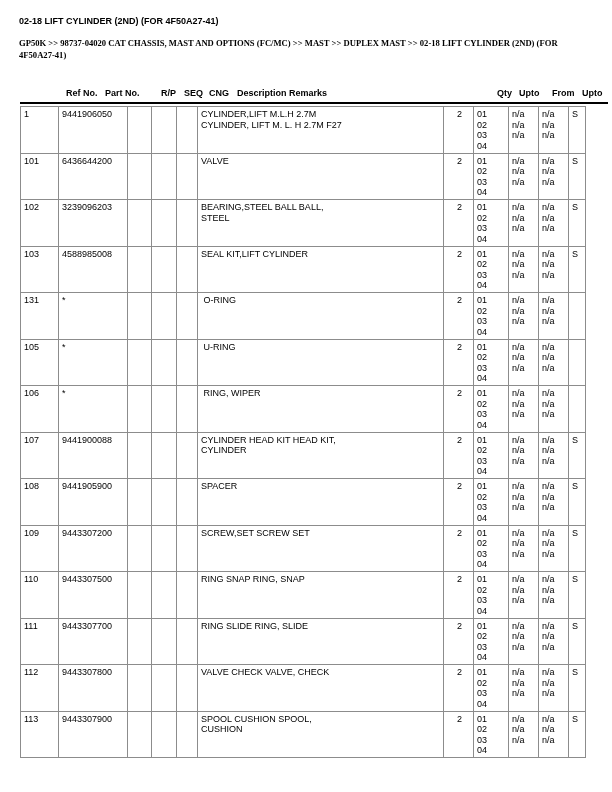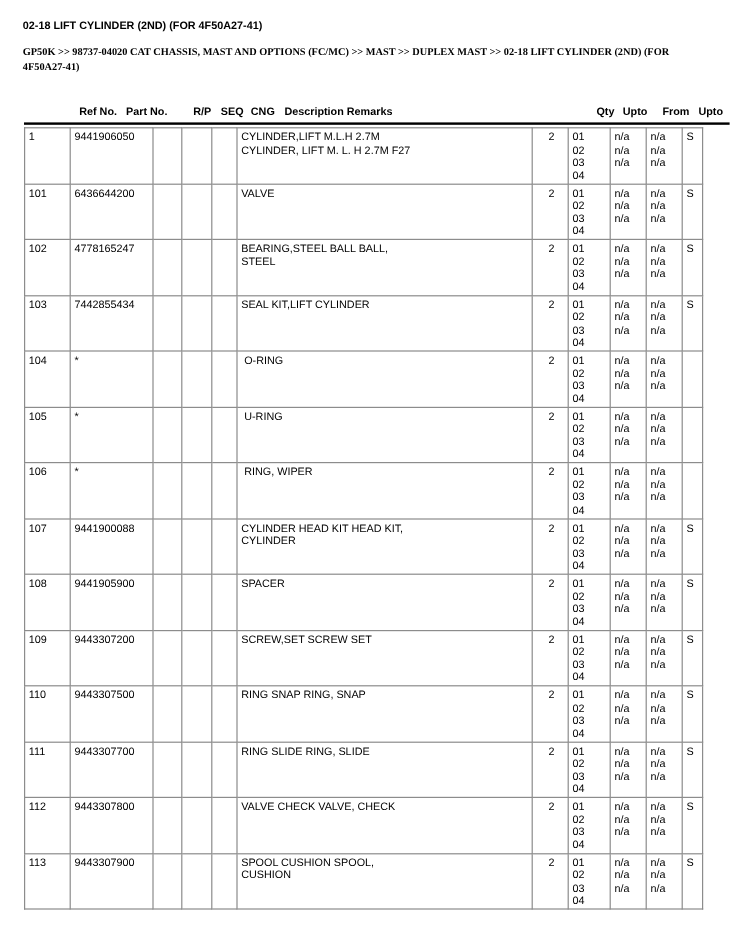--- a/index.html
+++ b/index.html
@@ -167,61 +167,61 @@
     <td class="c-from">n/a
 n/a
 n/a</td>
     <td class="c-upto">n/a
 n/a
 n/a</td>
     <td class="c-mr">S</td>
   </tr>
         <tr>
     <td class="c-ref">102</td>
-    <td class="c-part">4778165247</td>
+    <td class="c-part">3239096203</td>
     <td class="c-rp"></td>
     <td class="c-seq"></td>
     <td class="c-cng"></td>
     <td class="c-desc">BEARING,STEEL BALL BALL,
 STEEL</td>
     <td class="c-qty">2</td>
     <td class="c-model">01
 02
 03
 04</td>
     <td class="c-from">n/a
 n/a
 n/a</td>
     <td class="c-upto">n/a
 n/a
 n/a</td>
     <td class="c-mr">S</td>
   </tr>
         <tr>
     <td class="c-ref">103</td>
-    <td class="c-part">7442855434</td>
+    <td class="c-part">4588985008</td>
     <td class="c-rp"></td>
     <td class="c-seq"></td>
     <td class="c-cng"></td>
     <td class="c-desc">SEAL KIT,LIFT CYLINDER</td>
     <td class="c-qty">2</td>
     <td class="c-model">01
 02
 03
 04</td>
     <td class="c-from">n/a
 n/a
 n/a</td>
     <td class="c-upto">n/a
 n/a
 n/a</td>
     <td class="c-mr">S</td>
   </tr>
         <tr>
-    <td class="c-ref">104</td>
+    <td class="c-ref">131</td>
     <td class="c-part">*</td>
     <td class="c-rp"></td>
     <td class="c-seq"></td>
     <td class="c-cng"></td>
     <td class="c-desc"> O-RING</td>
     <td class="c-qty">2</td>
     <td class="c-model">01
 02
 03
 04</td>

